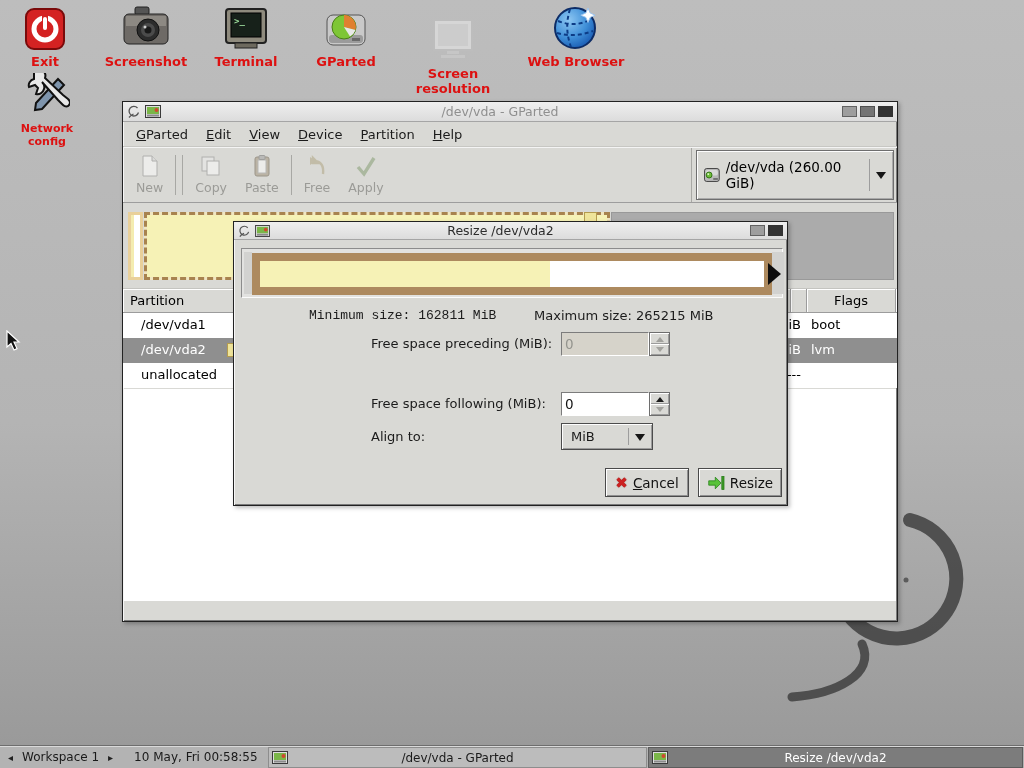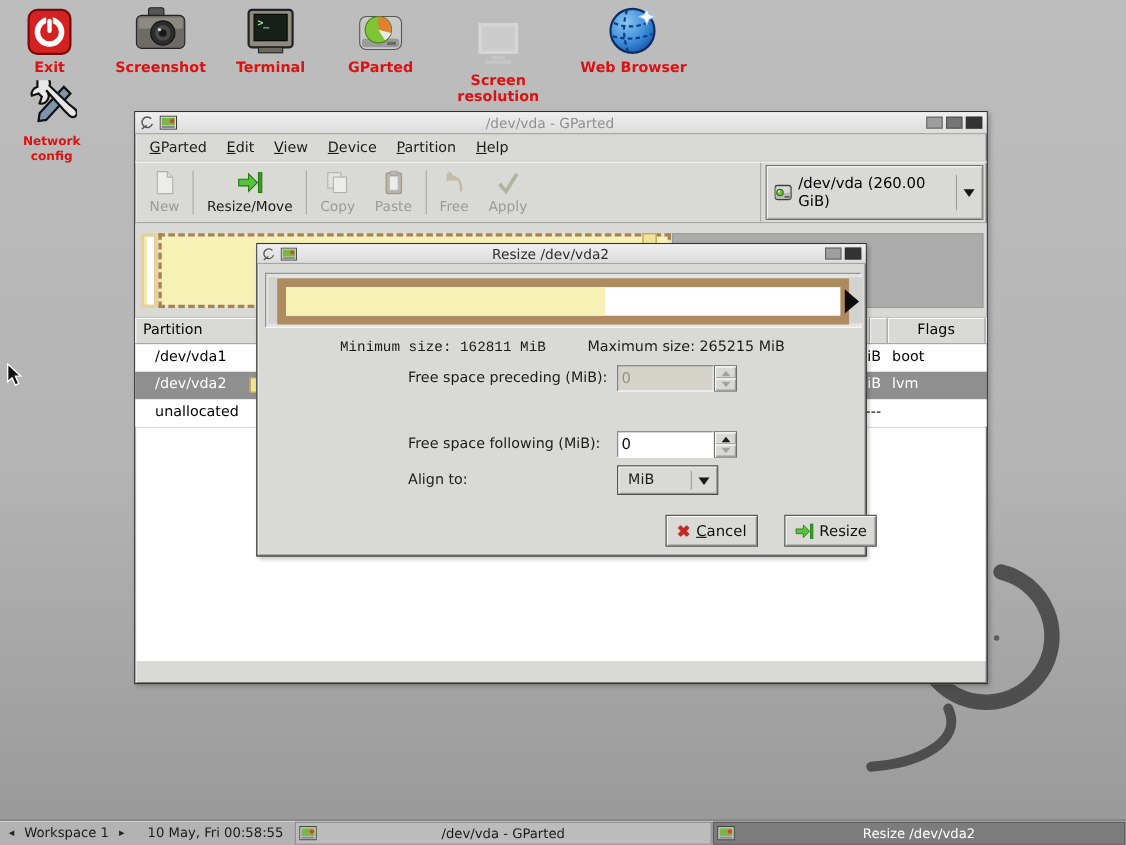--- a/index.html
+++ b/index.html
@@ -287,27 +287,20 @@
 
   <div class="toolbar">
     <div class="tool disabled">
       <svg class="ticon" width="20" height="22" viewBox="0 0 20 22">
         <path d="M3 1 h9 l5 5 v15 h-14 Z" fill="#fff" stroke="#888"></path>
         <path d="M12 1 v5 h5" fill="#ddd" stroke="#888"></path>
       </svg>
       <span>New</span>
     </div>
     <div class="tsep"></div>
-    <div class="tool">
-      <svg class="ticon" width="24" height="22" viewBox="0 0 24 22">
-        <polygon points="2,8 11,8 11,3 19,11 11,19 11,14 2,14" fill="#59c23a" stroke="#1f7a12"></polygon>
-        <rect x="20" y="2" width="3" height="18" fill="#3f9a28" stroke="#1f7a12"></rect>
-      </svg>
-      <span>Resize/Move</span>
-    </div>
     <div class="tsep"></div>
     <div class="tool disabled">
       <svg class="ticon" width="22" height="22" viewBox="0 0 22 22">
         <rect x="2" y="2" width="12" height="14" fill="#eee" stroke="#888"></rect>
         <rect x="7" y="6" width="12" height="14" fill="#fff" stroke="#888"></rect>
       </svg>
       <span>Copy</span>
     </div>
     <div class="tool disabled">
       <svg class="ticon" width="18" height="22" viewBox="0 0 18 22">
@@ -453,21 +446,21 @@
       <span>MiB</span>
       <div class="c-sep"></div>
       <div class="c-arr"></div>
     </div>
   </div>
 
   <div class="dbtn" style="left:371px; top:246px;">
     <span class="xicon">✖</span>
     <span class="blabel accel">Cancel</span>
   </div>
-  <div class="dbtn" style="left:464px; top:246px;margin-left:15px;">
+  <div class="dbtn" style="left:464px; top:246px;">
     <svg width="18" height="16" viewBox="0 0 24 22">
       <polygon points="2,8 11,8 11,3 19,11 11,19 11,14 2,14" fill="#59c23a" stroke="#1f7a12"></polygon>
       <rect x="20" y="2" width="3" height="18" fill="#3f9a28" stroke="#1f7a12"></rect>
     </svg>
     <span class="blabel">Resize</span>
   </div>
 </div>
 
 <div id="taskbar">
   <div class="tk-left">

